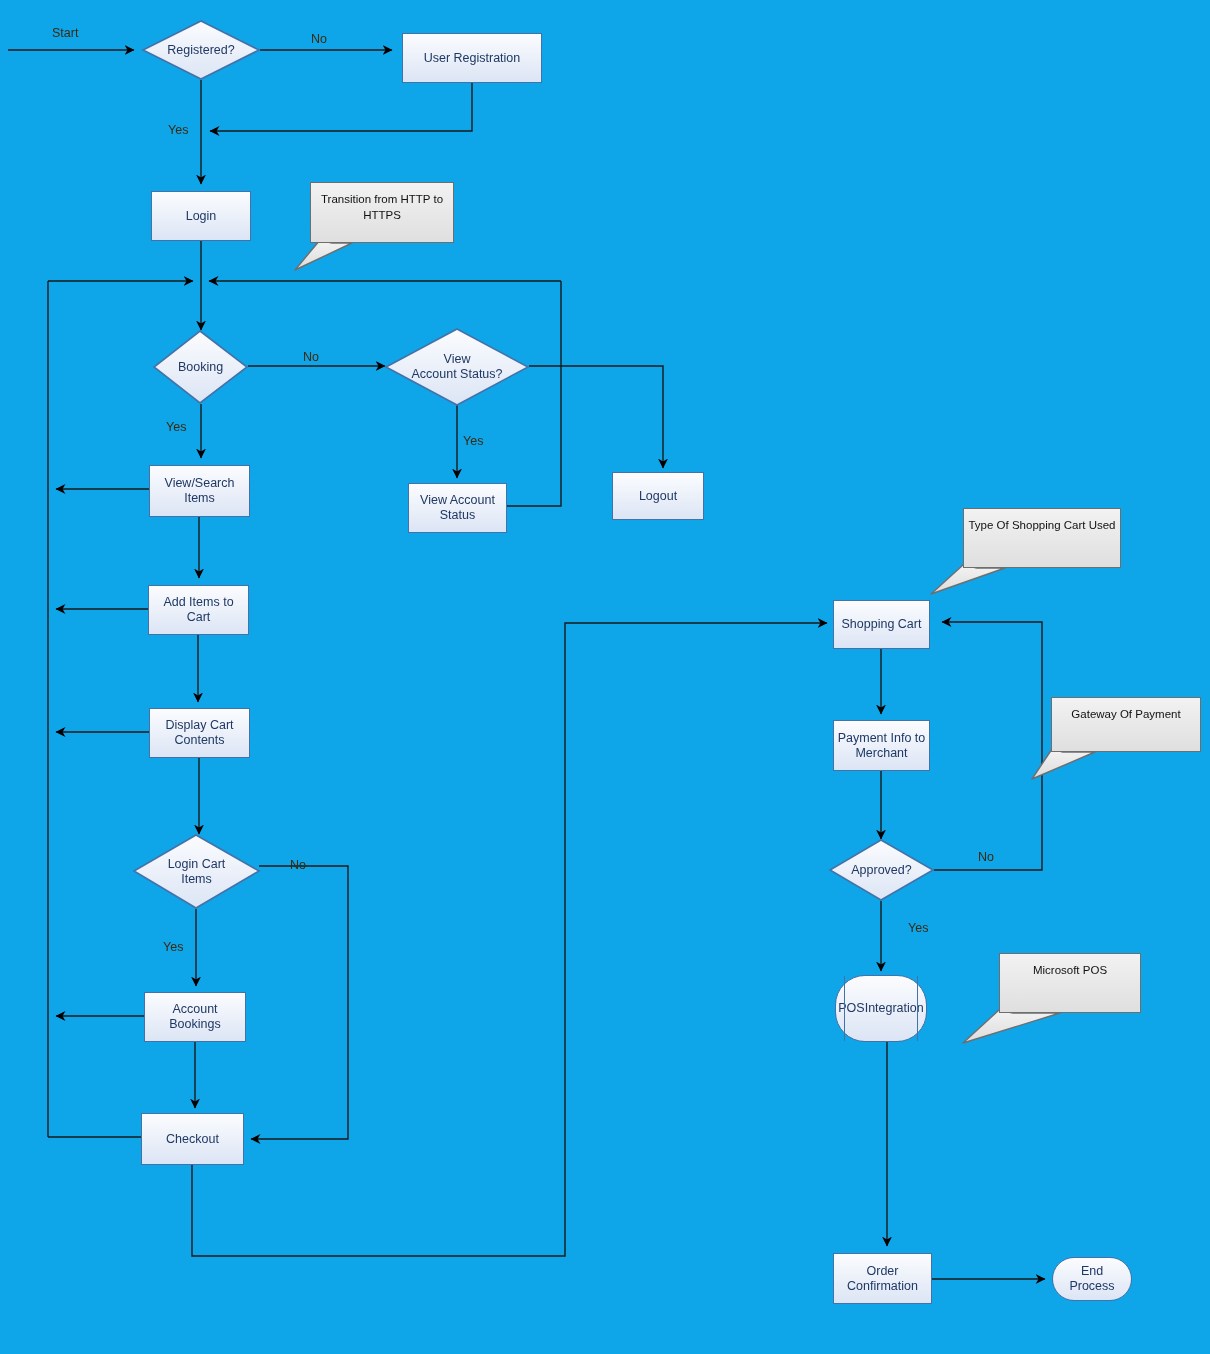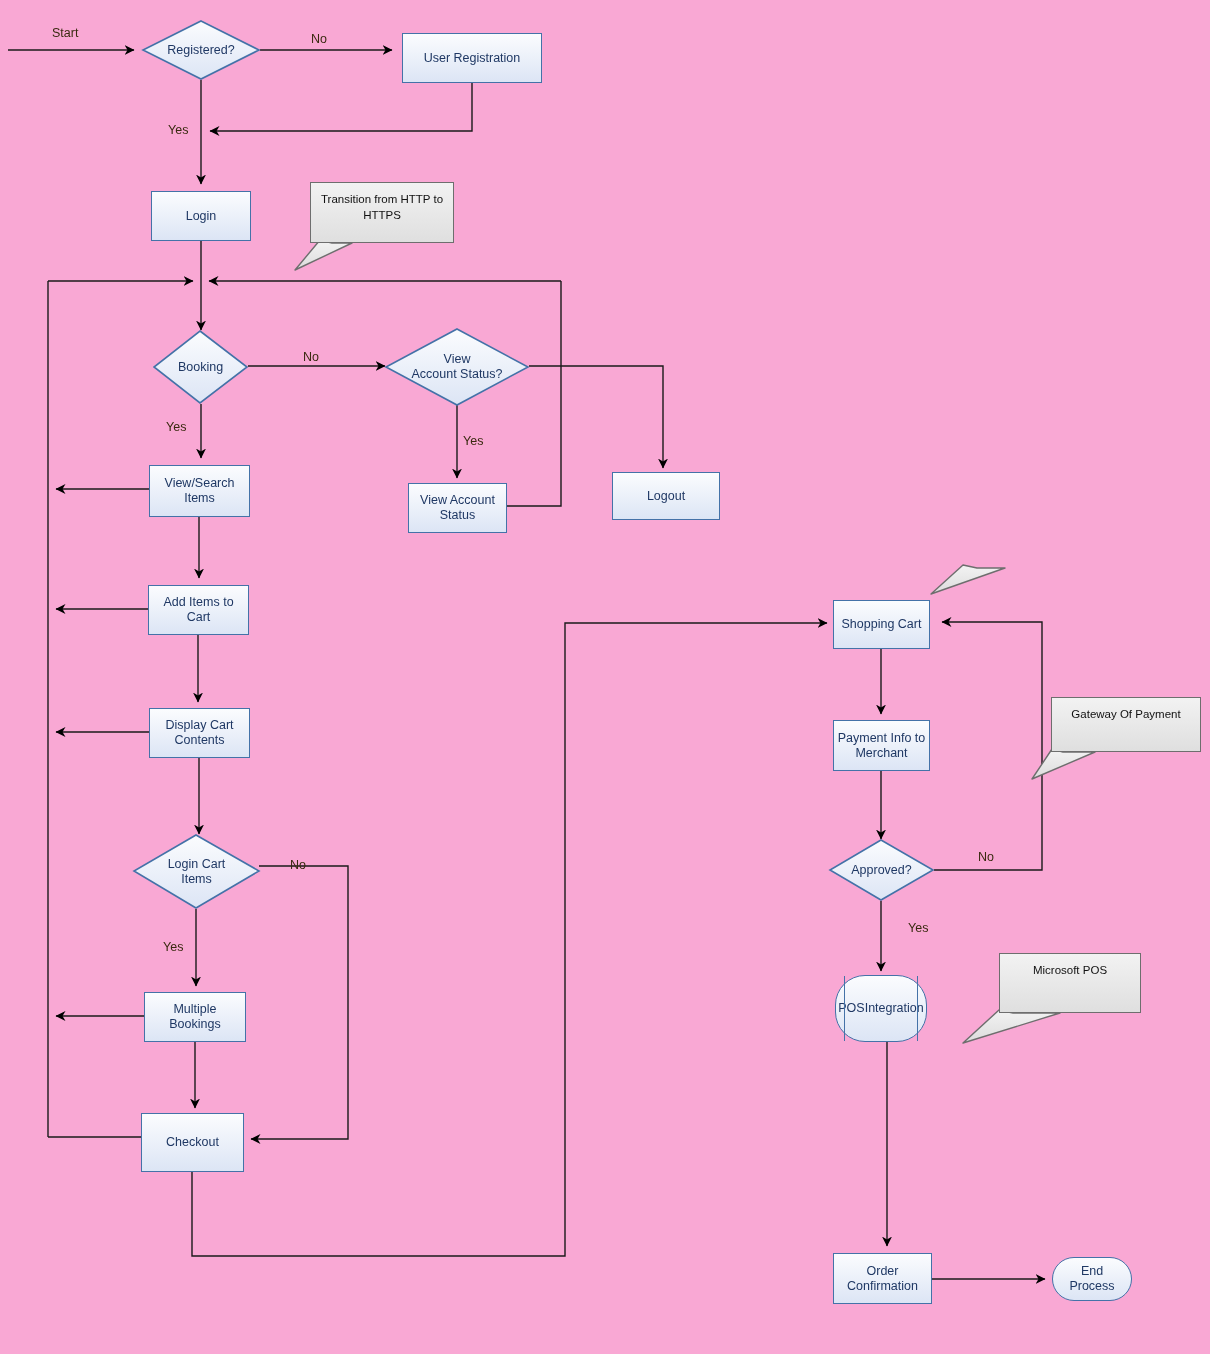--- a/index.html
+++ b/index.html
@@ -7,21 +7,21 @@
     padding: 0;
     background: #ffffff;
   }
   body {
     font-family: "Liberation Sans", sans-serif;
   }
   #canvas {
     position: relative;
     width: 1210px;
     height: 1354px;
-    background: #f9a8d4;
+    background: #0ea5e9;
     overflow: hidden;
   }
   #edges {
     position: absolute;
     left: 0;
     top: 0;
     width: 1210px;
     height: 1354px;
   }
   .node {
@@ -253,21 +253,21 @@
       <span>View</span>
       <span>Account  Status?</span>
     </div>
   </div>
 
   <div class="node proc" style="left:408px; top:483px; width:99px; height:50px; flex-direction:column;">
     <span>View Account</span>
     <span>Status</span>
   </div>
 
-  <div class="node proc" style="left:612px; top:472px; width:108px; height:48px;">
+  <div class="node proc" style="left:612px; top:472px; width:92px; height:48px;">
     <span>Logout</span>
   </div>
 
   <div class="node proc" style="left:149px; top:465px; width:101px; height:52px; flex-direction:column;">
     <span>View/Search</span>
     <span>Items</span>
   </div>
 
   <div class="node proc" style="left:148px; top:585px; width:101px; height:50px; flex-direction:column;">
     <span>Add Items to</span>
@@ -289,25 +289,25 @@
         </defs>
       <polygon points="63,1 126,37 63,74 1,37" fill="url(#g4)" stroke="#4472A8" stroke-width="1.6"></polygon>
     </svg>
     <div class="dia-label" style="flex-direction:column;">
       <span>Login Cart</span>
       <span>Items</span>
     </div>
   </div>
 
   <div class="node proc" style="left:144px; top:992px; width:102px; height:50px; flex-direction:column;">
-    <span>Multiple</span>
+    <span>Account</span>
     <span>Bookings</span>
   </div>
 
-  <div class="node proc" style="left:141px; top:1113px; width:103px; height:59px;">
+  <div class="node proc" style="left:141px; top:1113px; width:103px; height:52px;">
     <span>Checkout</span>
   </div>
 
   <div class="node proc" style="left:833px; top:600px; width:97px; height:49px;">
     <span>Shopping Cart</span>
   </div>
 
   <div class="node proc" style="left:833px; top:720px; width:97px; height:51px; flex-direction:column;">
     <span>Payment Info to</span>
     <span>Merchant</span>
@@ -362,20 +362,25 @@
   <div class="callout" style="left:925px; top:508px; width:240px; height:92px;">
     <svg width="240" height="92" viewBox="0 0 240 92" xmlns="http://www.w3.org/2000/svg">
       <defs>
           <linearGradient id="cg2" x1="0" y1="0" x2="0" y2="1">
         <stop offset="0%" stop-color="#F3F3F3"></stop>
             <stop offset="100%" stop-color="#DCDCDC"></stop>
       </linearGradient>
         </defs>
       <polygon points="52,60 80,60 6,86 38,57" fill="url(#cg2)" stroke="#6E6E6E" stroke-width="1.4" stroke-linejoin="round"></polygon>
     </svg>
+    <div class="callout-box" style="left:38px; top:0px; width:158px; height:60px;">
+      <div style="width:100%;">
+        <div>Type Of Shopping Cart Used</div>
+      </div>
+    </div>
   </div>
 
   <div class="callout" style="left:1025px; top:697px; width:180px; height:90px;">
     <svg width="180" height="90" viewBox="0 0 180 90" xmlns="http://www.w3.org/2000/svg">
       <defs>
           <linearGradient id="cg3" x1="0" y1="0" x2="0" y2="1">
         <stop offset="0%" stop-color="#F3F3F3"></stop>
             <stop offset="100%" stop-color="#DCDCDC"></stop>
       </linearGradient>
         </defs>

